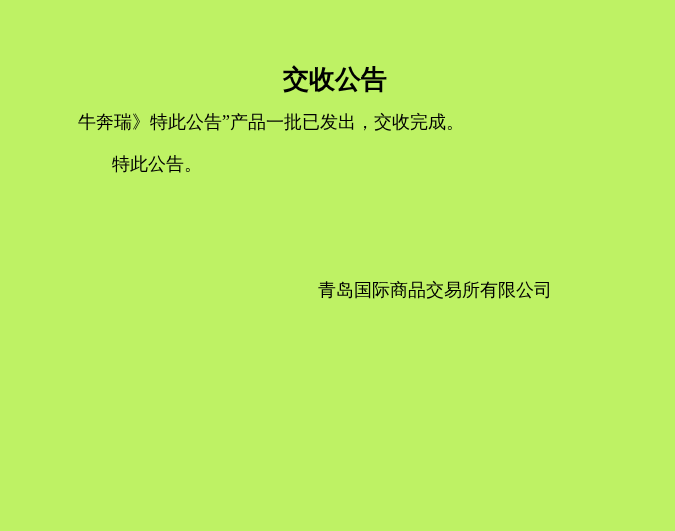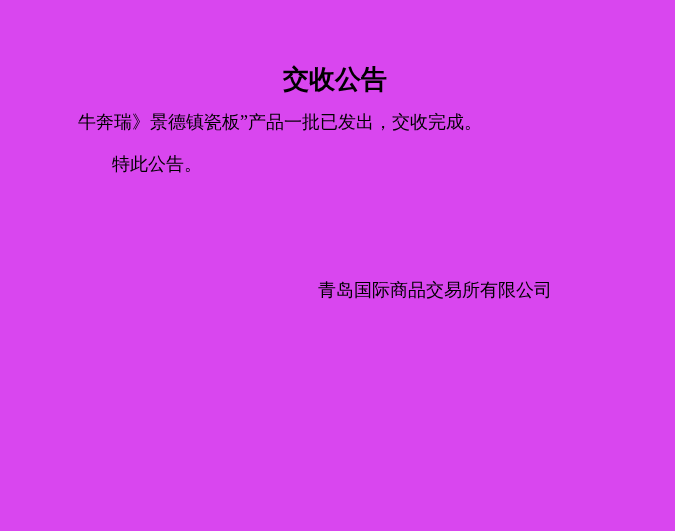--- a/index.html
+++ b/index.html
@@ -4,21 +4,21 @@
 <style>
   html, body {
     margin: 0;
     padding: 0;
     background: #ffffff;
   }
   .page {
     position: relative;
     width: 675px;
     height: 531px;
-    background: #d946ef;
+    background: #bef264;
     color: #000000;
     font-family: "Liberation Serif", "DejaVu Serif", serif;
     box-sizing: border-box;
     padding: 59px 83px 0 78px;
     overflow: hidden;
   }
   .line {
     margin: 0;
     font-size: 18px;
     line-height: 42px;
@@ -46,21 +46,21 @@
   }
 </style>
 </head>
 <body>
 
 <div class="page">
   <h1 class="doc-title">交收公告</h1>
 
 
 
-  <p class="line">牛奔瑞》景德镇瓷板”产品一批已发出，交收完成。</p>
+  <p class="line">牛奔瑞》特此公告”产品一批已发出，交收完成。</p>
 
   <p class="line indent">特此公告。</p>
 
   <div class="spacer-two-lines"></div>
 
   <p class="line company-line">青岛国际商品交易所有限公司</p>
 
 </div>
 
 </body></html>

